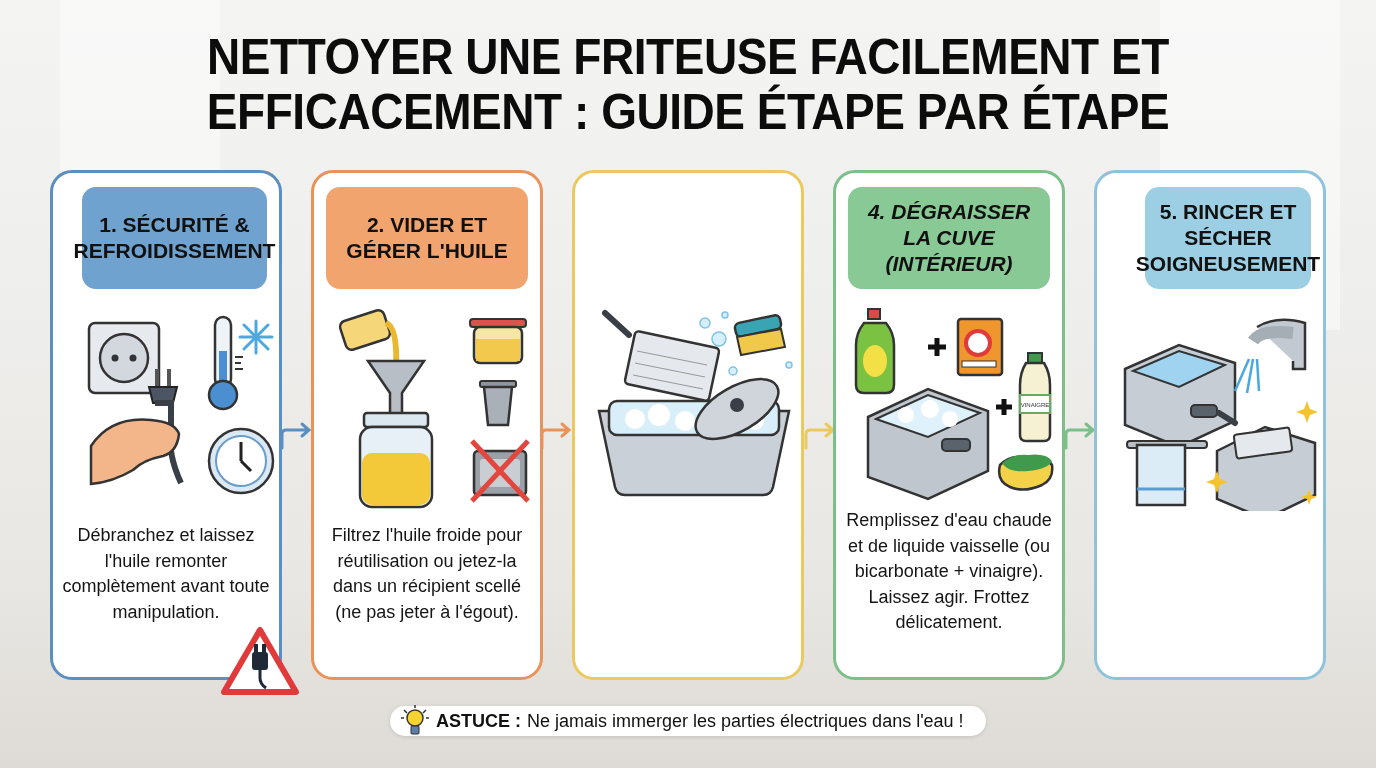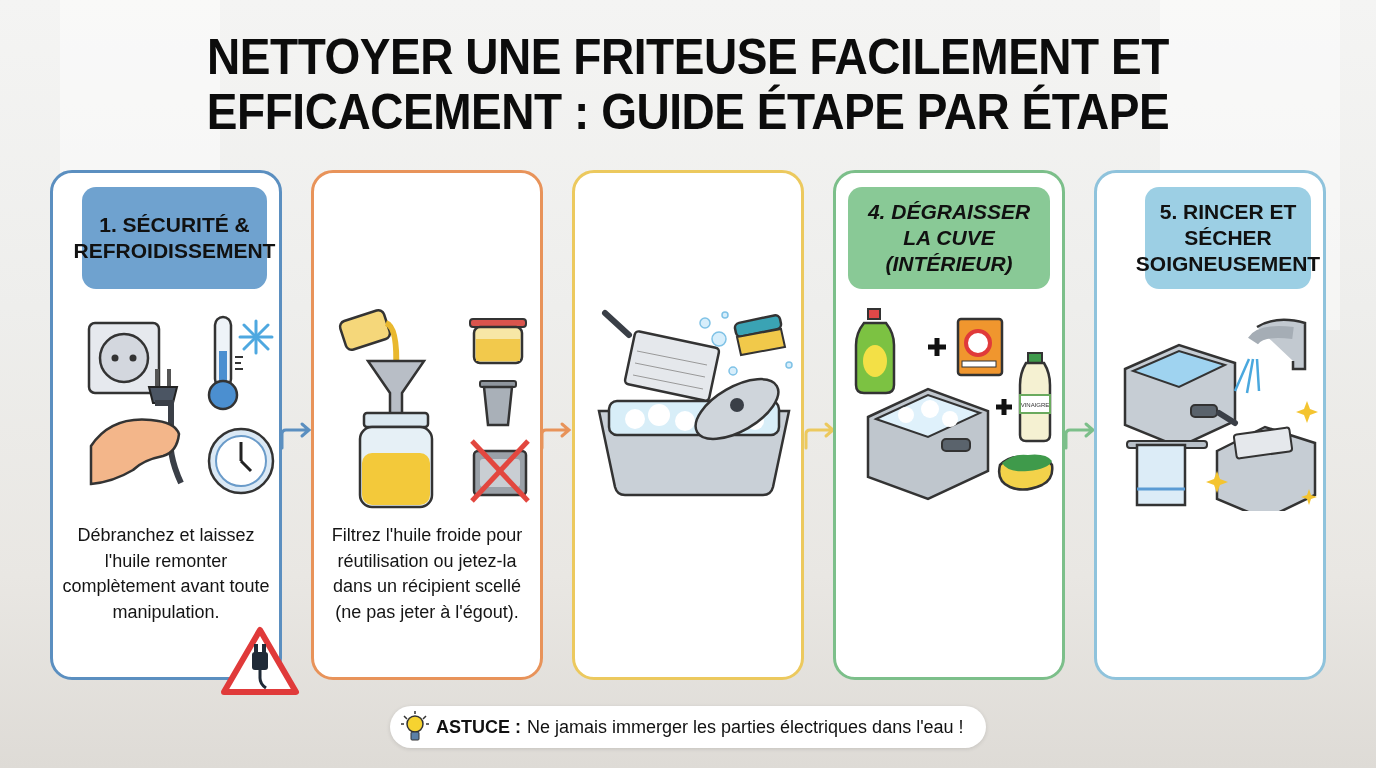--- a/index.html
+++ b/index.html
@@ -26,21 +26,21 @@
     text-align: center; font-weight: 700; font-size: 21px; line-height: 26px; color: #111;
     padding: 0 4px;
   }
   .card-art { position: absolute; left: 10px; right: 10px; top: 128px; height: 210px; }
   .card-text {
     position: absolute; left: 6px; right: 6px; top: 350px;
     text-align: center; font-size: 18px; line-height: 25.5px; color: #151515;
   }
   .arrow { position: absolute; width: 40px; height: 40px; }
   .tip {
-    position: absolute; left: 390px; top: 706px; width: 596px; height: 42px;
+    position: absolute; left: 390px; top: 706px; width: 596px; height: 30px;
     background: #fff; border-radius: 21px; box-shadow: 0 1px 4px rgba(0,0,0,0.12);
     display: flex; align-items: center; padding-left: 10px; font-size: 18px; color: #111;
   }
   .tip b { font-weight: 700; margin-right: 6px; }
   .warn { position: absolute; left: 220px; top: 626px; width: 80px; height: 70px; }
 </style>
 </head>
 <body>
 
 <div class="bg-panel" style="left:60px;top:0;width:160px;height:330px;"></div>
@@ -97,20 +97,21 @@
   <rect x="34" y="18" width="4" height="9" fill="#1f2a37"></rect>
     <rect x="42" y="18" width="4" height="9" fill="#1f2a37"></rect>
   <path d="M40 44 v8 q0 6 6 10" fill="none" stroke="#1f2a37" stroke-width="3"></path>
 </svg>
 
 <svg class="arrow" style="left:276px;top:412px;" viewBox="0 0 40 40">
   <path d="M6 36 V22 q0 -4 4 -4 H32 M26 12 l7 6 l-7 6" fill="none" stroke="#5b8fc0" stroke-width="3" stroke-linecap="round"></path>
 </svg>
 
 <div class="card" style="left:311px;border-color:#e8935a;">
+  <div class="card-head" style="background:#f2a46e;">2. VIDER ET GÉRER L'HUILE</div>
   <svg class="card-art" viewBox="0 0 212 210">
     <g>
       <rect x="18" y="14" width="46" height="30" rx="6" transform="rotate(-18 41 29)" fill="#f5d77a" stroke="#333" stroke-width="2.5"></rect>
       <path d="M62 22 q12 4 10 48" fill="none" stroke="#e9b82e" stroke-width="6"></path>
     </g>
     <g>
       <path d="M44 60 h56 l-22 32 v26 h-12 v-26 z" fill="#b8bec6" stroke="#333" stroke-width="2.5"></path>
     </g>
     <g>
       <rect x="40" y="112" width="64" height="14" rx="3" fill="#dbe8f0" stroke="#333" stroke-width="2.5"></rect>
@@ -209,20 +210,21 @@
       <rect x="182" y="52" width="14" height="10" fill="#3f9a4b" stroke="#333" stroke-width="2"></rect>
       <path d="M180 62 h18 q6 10 6 22 v50 q0 6 -6 6 h-18 q-6 0 -6 -6 v-50 q0 -12 6 -22 z" fill="#f5f1d2" stroke="#333" stroke-width="2.5"></path>
       <rect x="174" y="94" width="30" height="18" fill="#fff" stroke="#6aaa5e" stroke-width="2"></rect>
       <text x="189" y="106" font-size="6" text-anchor="middle" fill="#333" font-family="Liberation Sans, sans-serif">VINAIGRE</text>
     </g>
     <g>
       <path d="M154 164 q10 -10 26 -8 q20 -2 26 8 q2 14 -10 20 q-18 8 -32 2 q-14 -6 -10 -22 z" fill="#f3d24a" stroke="#333" stroke-width="2.5"></path>
       <path d="M156 162 q12 -10 26 -8 q18 -2 24 6 q-4 8 -24 10 q-20 2 -26 -8 z" fill="#3f9a4b"></path>
     </g>
   </svg>
+  <div class="card-text" style="top:335px;">Remplissez d'eau chaude et de liquide vaisselle (ou bicarbonate + vinaigre). Laissez agir. Frottez délicatement.</div>
 </div>
 
 <svg class="arrow" style="left:1060px;top:412px;" viewBox="0 0 40 40">
   <path d="M6 36 V22 q0 -4 4 -4 H32 M26 12 l7 6 l-7 6" fill="none" stroke="#7cbf8a" stroke-width="3" stroke-linecap="round"></path>
 </svg>
 
 <div class="card" style="left:1094px;border-color:#8fc3dc;">
   <div class="card-head" style="background:#9ccfe4;margin-left:36px;">5. RINCER ET SÉCHER SOIGNEUSEMENT</div>
   <svg class="card-art" viewBox="0 0 212 210">
     <g>

